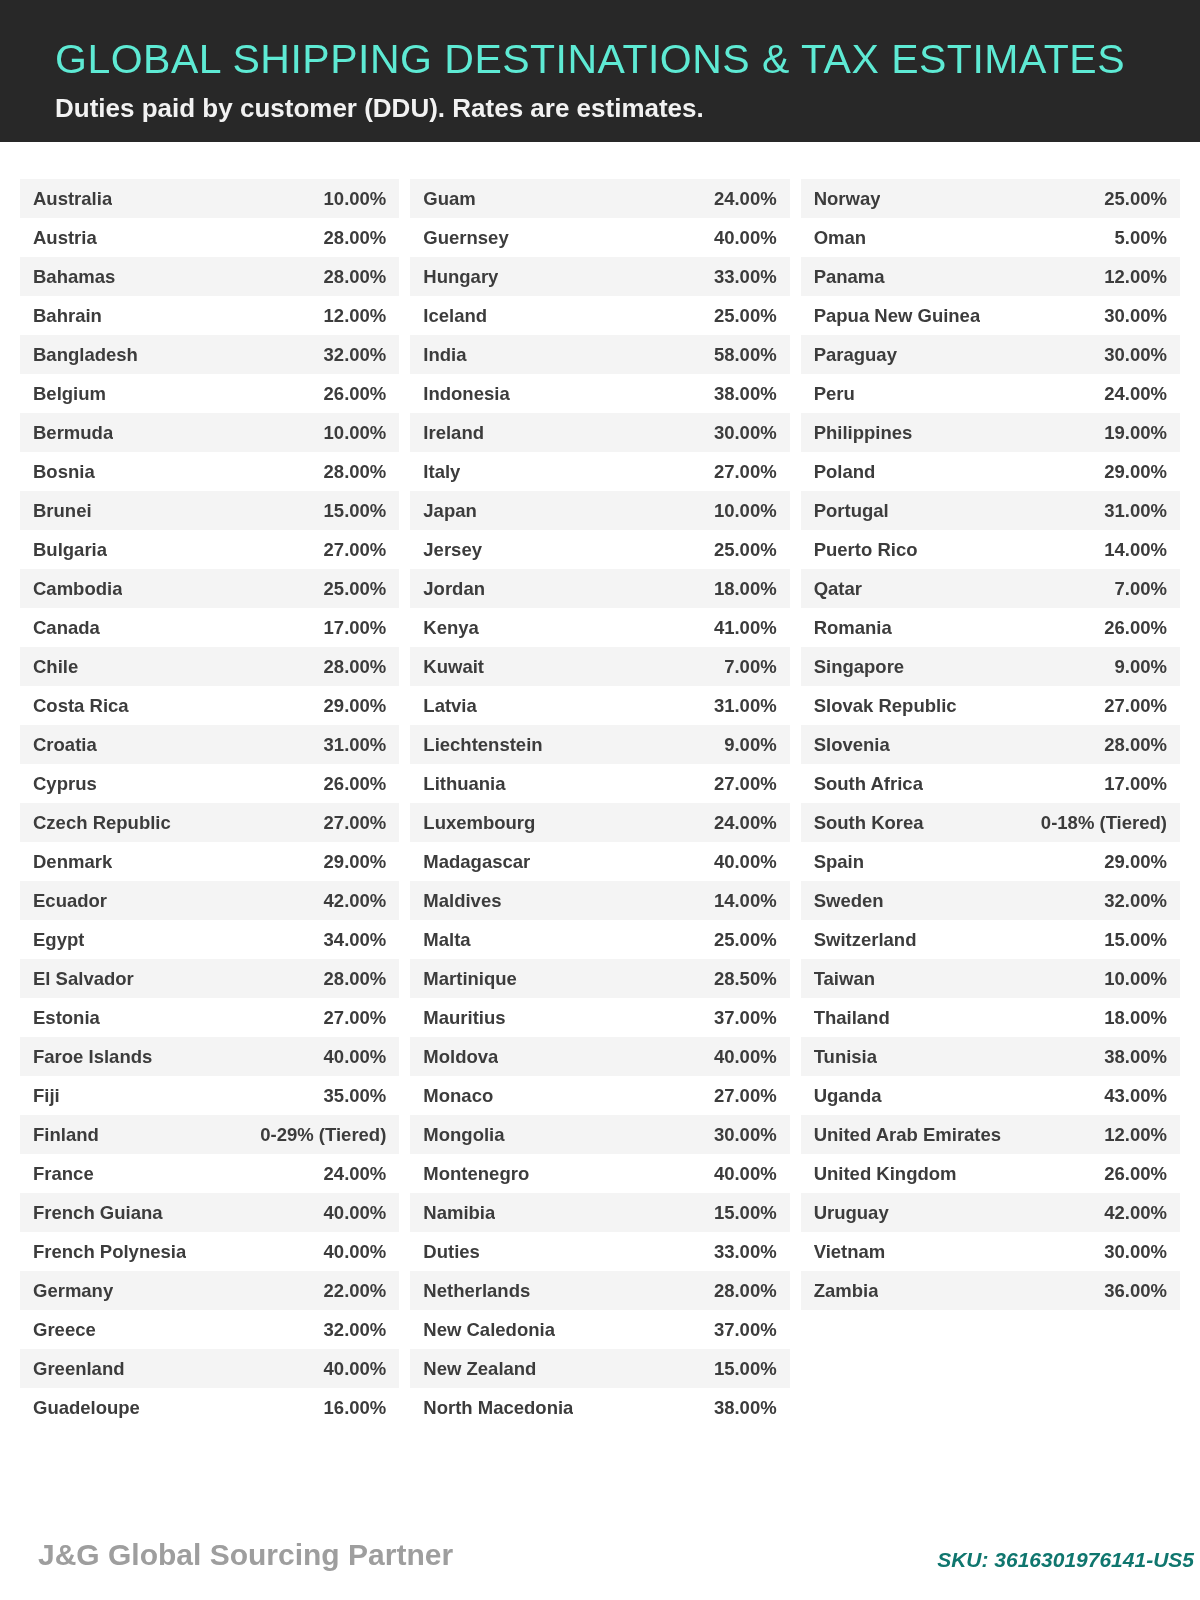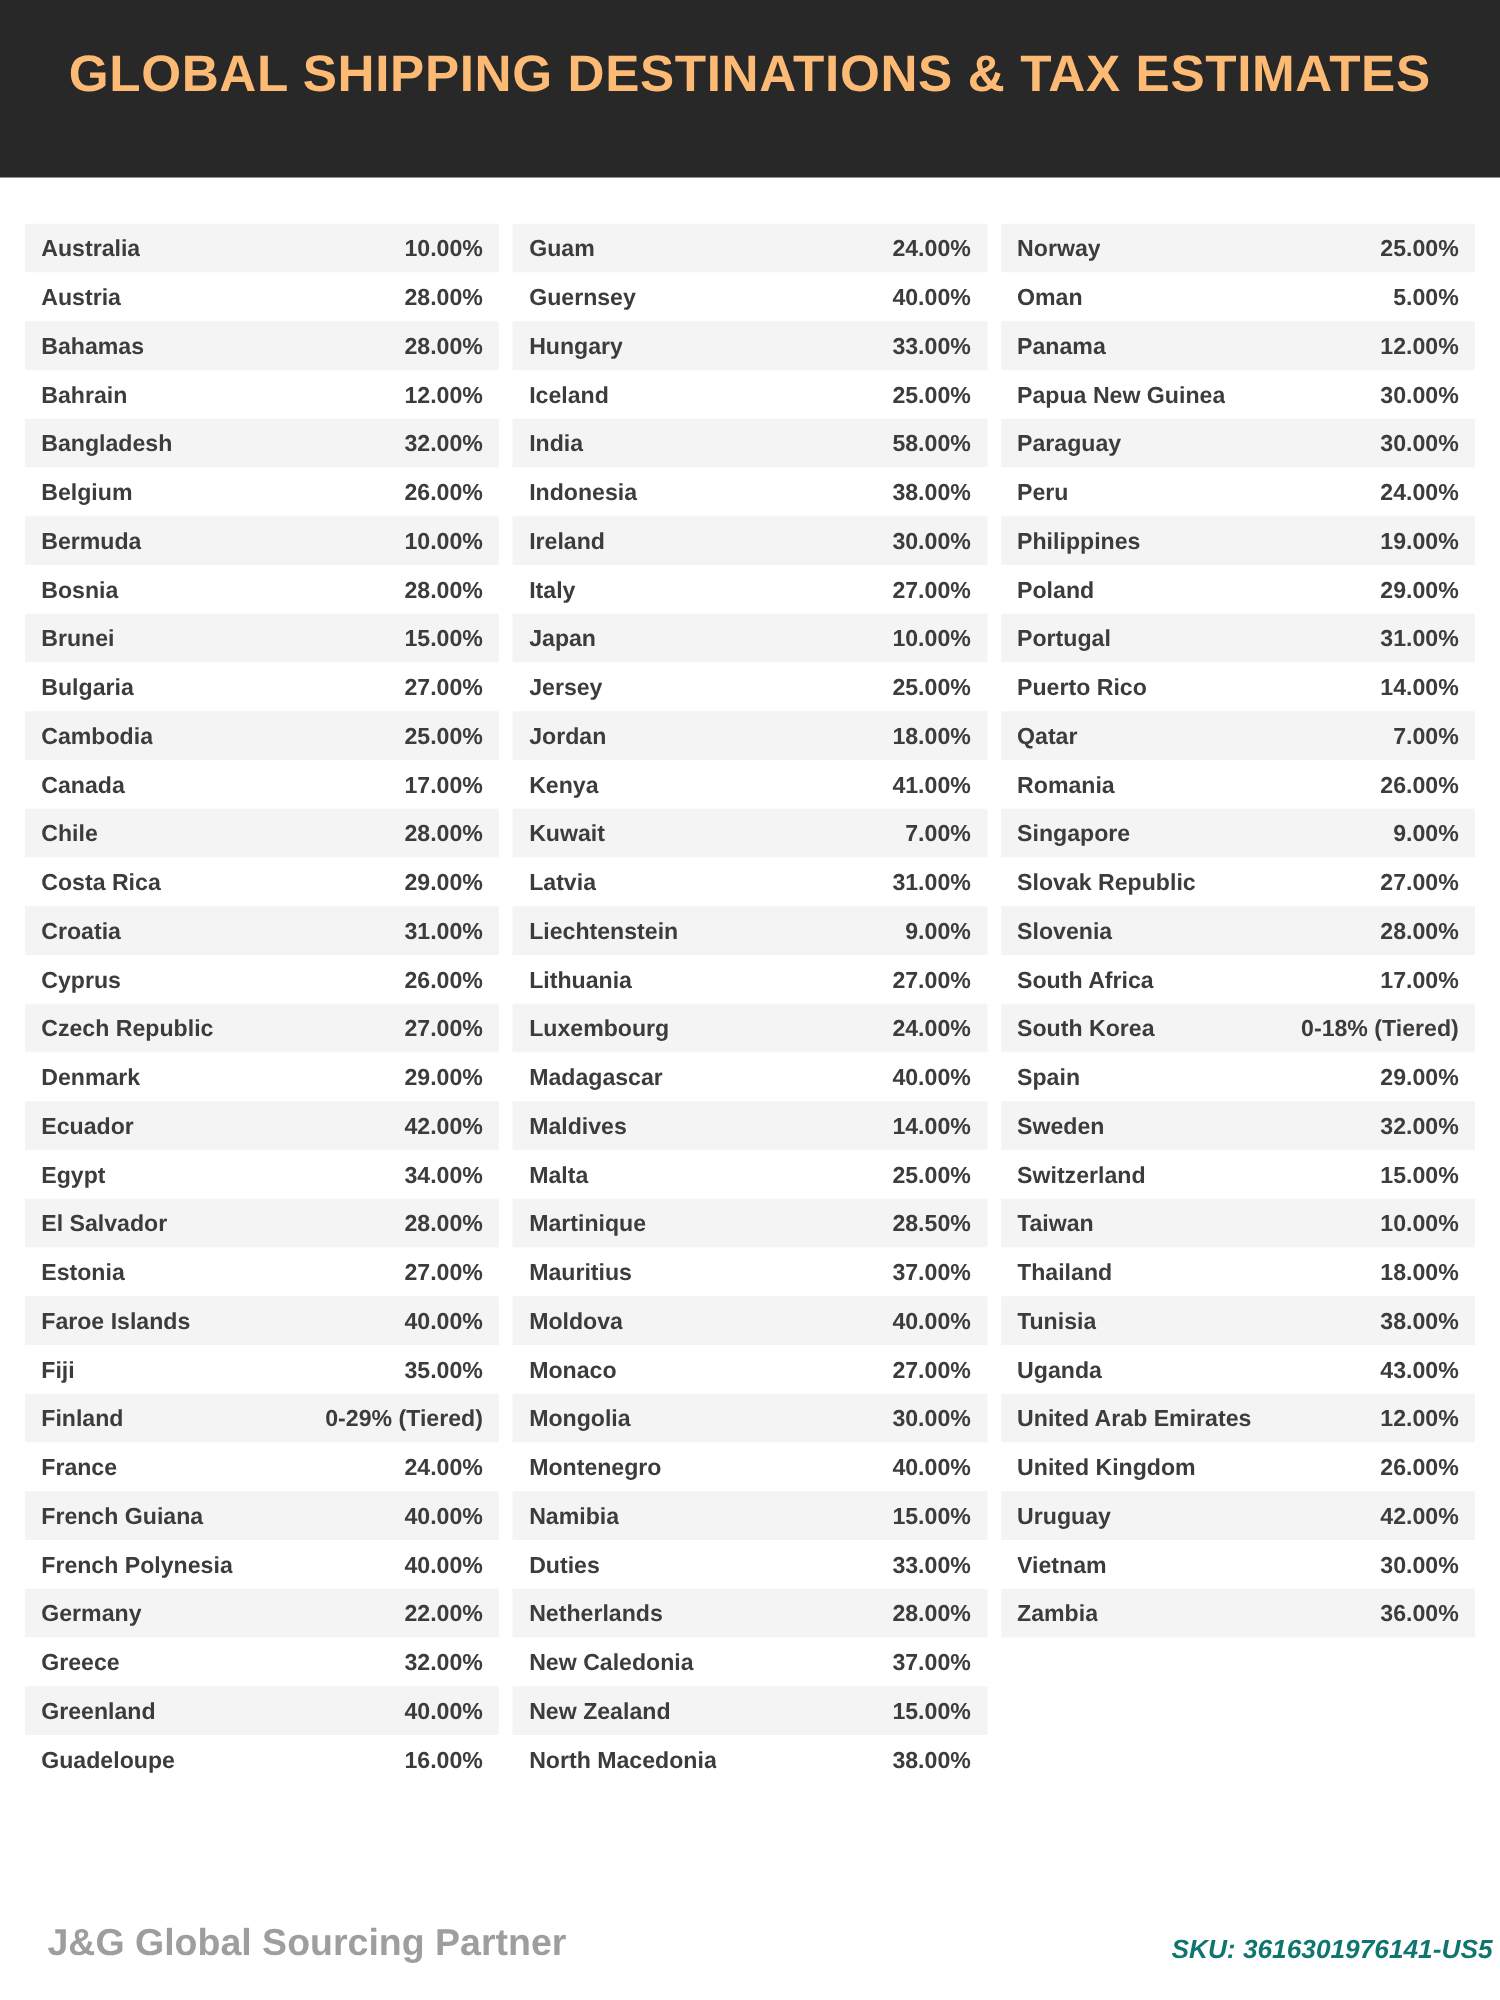--- a/index.html
+++ b/index.html
@@ -15,23 +15,23 @@
   }
 
   
   .header {
     background: #282828;
     width: 1200px;
     height: 142px;
     padding: 36px 40px 0 55px;
   }
   .header .title {
-    color: #fdba74;
+    color: #5eead4;
     font-size: 41px;
-    font-weight: bold;
+    font-weight: normal;
     letter-spacing: 0.5px;
     white-space: nowrap;
   }
   .header .subtitle {
     color: #f2f2f2;
     font-size: 26px;
     font-weight: bold;
     margin-top: 10px;
   }
 
@@ -93,20 +93,21 @@
     font-weight: bold;
     padding-right: 2px;
     font-style: italic;
   }
 </style>
 </head>
 <body>
 
 <div class="header">
   <div class="title">GLOBAL SHIPPING DESTINATIONS &amp; TAX ESTIMATES</div>
+  <div class="subtitle">Duties paid by customer (DDU). Rates are estimates.</div>
 </div>
 
 <div class="table-area">
   <div class="rate-column">
       <div class="row">
         <span class="country">Australia</span>
         <span class="rate">10.00%</span>
       </div>
       <div class="row">
         <span class="country">Austria</span>

